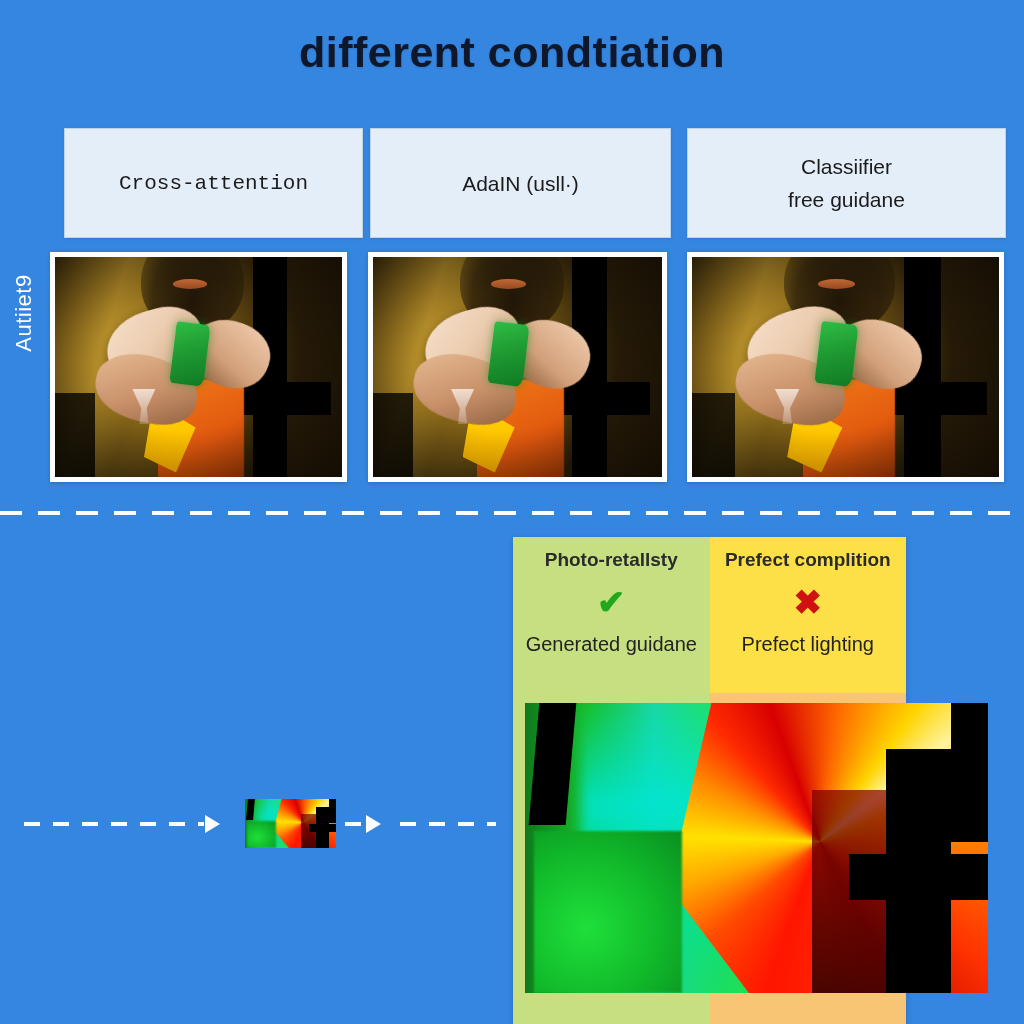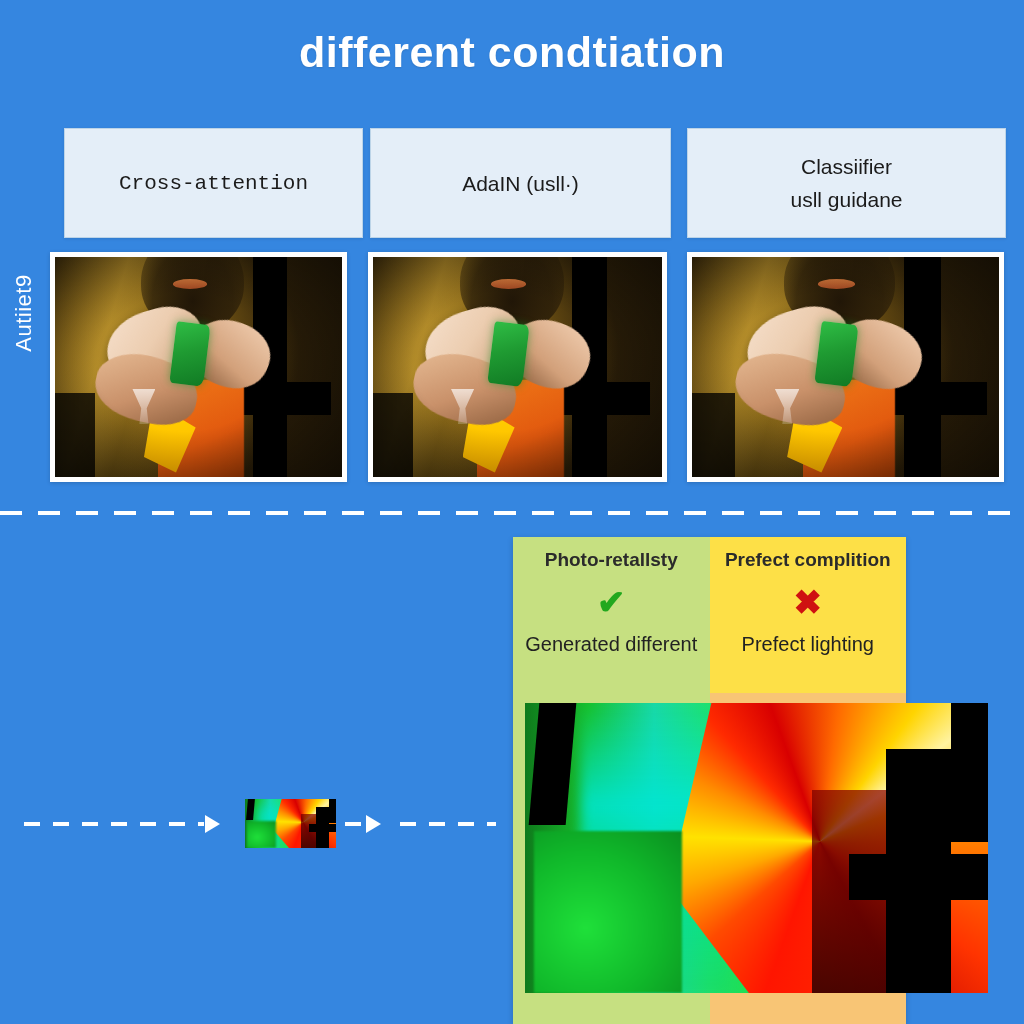--- a/index.html
+++ b/index.html
@@ -7,21 +7,21 @@
     width:1024px;height:1024px;overflow:hidden;
     background:#3586e0;
     font-family:"Liberation Sans", sans-serif;
     position:relative;
   }
   .stage{position:absolute;inset:0;}
 
   
   .title{
     position:absolute;left:0;top:28px;width:1024px;
-    text-align:center;color:#ffffff;
+    text-align:center;color:#0f172a;
     font-size:43px;font-weight:bold;letter-spacing:.5px;
     text-shadow:0 1px 2px rgba(0,0,0,.12);
   }
 
   
   .hdr{
     position:absolute;top:128px;height:108px;
     background:#e4eef8;
     border:1px solid #bcd4e8;
     box-shadow:0 1px 3px rgba(0,0,0,.10);
@@ -253,21 +253,21 @@
   <div class="title">different condtiation</div>
 
   <div class="hdr c1">
     <span>Cross-attention</span>
   </div>
   <div class="hdr c2">
     <span>AdaIN (usll·)</span>
   </div>
   <div class="hdr c3">
     <span>Classiifier</span>
-    <span>usll guidane</span>
+    <span>free guidane</span>
   </div>
 
   <div class="rowlabel">Autiiet9</div>
 
   <div class="frame c1">
     <div class="photo">
       <div class="bg-drape"></div>
       <div class="drape-fold"></div>
       <div class="head-shadow"></div>
       <div class="lips"></div>
@@ -345,21 +345,21 @@
     <div class="blk-right-v"></div>
     <div class="blk-right-h"></div>
     <div class="blk-far"></div>
   </div>
 
   <div class="panel">
     <div class="panel-head">
       <div class="panel-col good">
         <div class="col-title">Photo-retallsty</div>
         <div class="mark check">✔</div>
-        <div class="col-sub">Generated different</div>
+        <div class="col-sub">Generated guidane</div>
       </div>
       <div class="panel-col bad">
         <div class="col-title">Prefect complition</div>
         <div class="mark cross">✖</div>
         <div class="col-sub">Prefect lighting</div>
       </div>
     </div>
     <div class="panel-body">
       <div class="pad-good"></div>
       <div class="pad-bad"></div>

